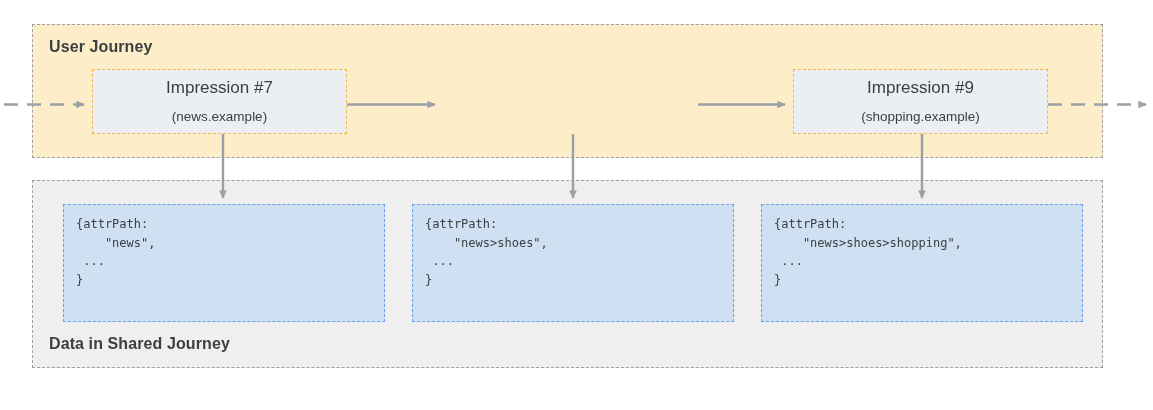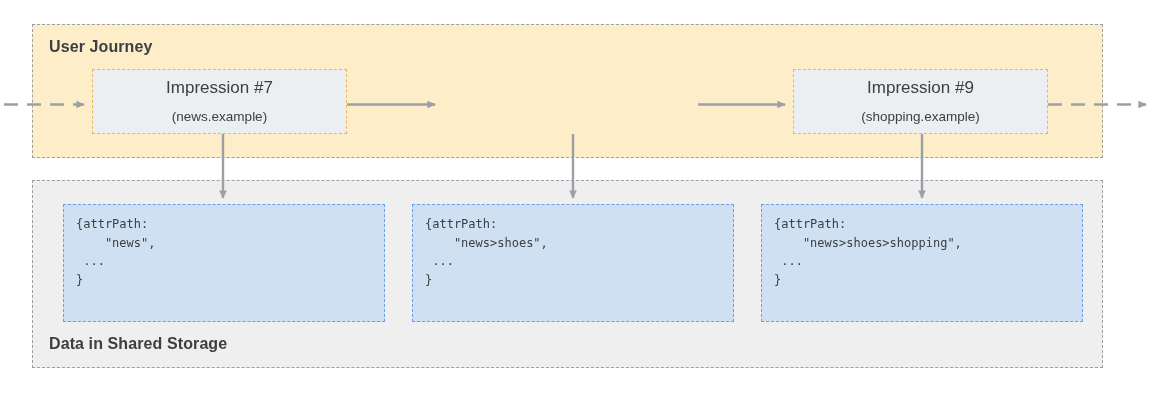--- a/index.html
+++ b/index.html
@@ -118,21 +118,21 @@
 </head>
 <body>
 
 <div id="stage">
 
   <div class="journey-container">
     <div class="container-label journey-label">User Journey</div>
   </div>
 
   <div class="storage-container">
-    <div class="container-label storage-label">Data in Shared Storage</div>
+    <div class="container-label storage-label">Data in Shared Journey</div>
   </div>
 
   <div class="impression-box imp-1">
     <div class="imp-title">Impression #7</div>
     <div class="imp-sub">(news.example)</div>
   </div>
 
 
   <div class="impression-box imp-3">
     <div class="imp-title">Impression #9</div>

